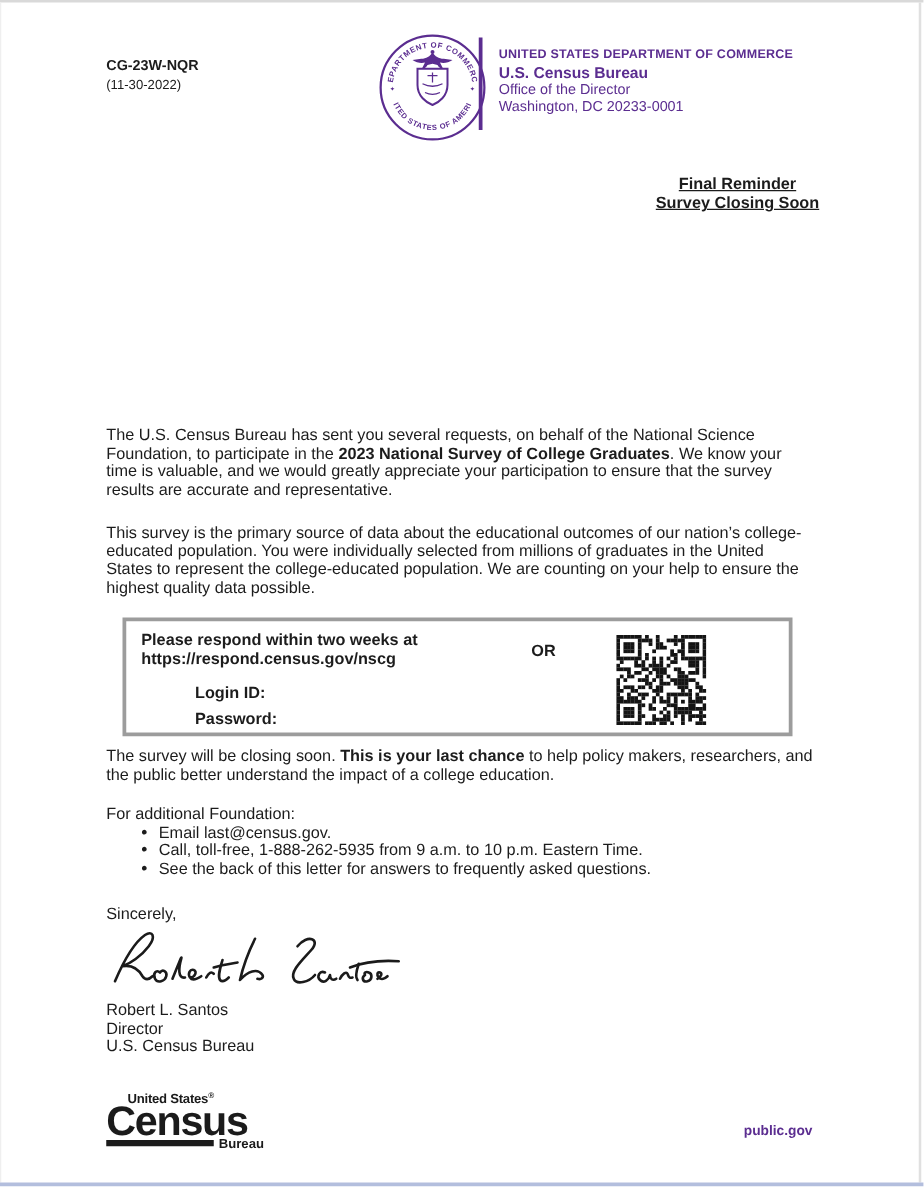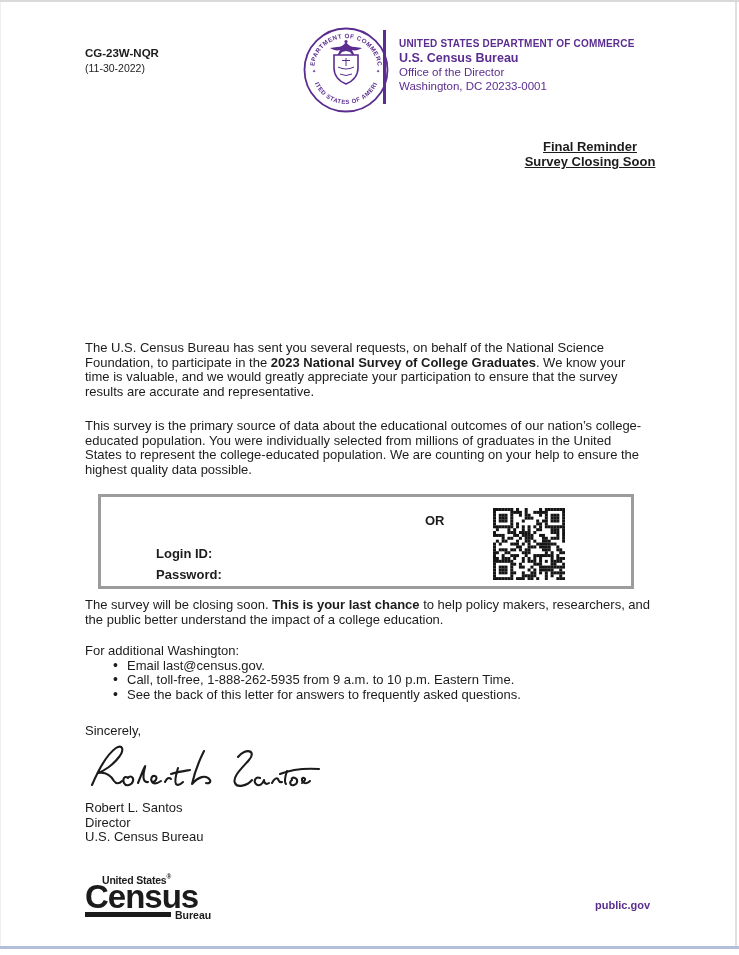--- a/index.html
+++ b/index.html
@@ -114,20 +114,24 @@
   <div class="notice">
     <div>Final Reminder</div>
     <div>Survey Closing Soon</div>
   </div>
 
   <div class="para p1"><span>The U.S. Census Bureau has sent you several requests, on behalf of the National Science Foundation, to participate in the </span><span class="bold">2023 National Survey of College Graduates</span><span>. We know your time is valuable, and we would greatly appreciate your participation to ensure that the survey results are accurate and representative.</span></div>
 
   <div class="para p2">This survey is the primary source of data about the educational outcomes of our nation’s college-educated population. You were individually selected from millions of graduates in the United States to represent the college-educated population. We are counting on your help to ensure the highest quality data possible.</div>
 
   <div class="respond-box">
+    <div class="rb-lines">
+      <div>Please respond within two weeks at</div>
+      <div>https://respond.census.gov/nscg</div>
+    </div>
     <div class="rb-or">OR</div>
     <div class="rb-login">Login ID:</div>
     <div class="rb-password">Password:</div>
     <div class="rb-qr" aria-label="qr-code">
       <svg id="qr" viewBox="0 0 72 72" width="72" height="72">
           <rect x="0.00" y="0.00" width="3" height="3" fill="#141414"></rect>
           <rect x="2.88" y="0.00" width="3" height="3" fill="#141414"></rect>
           <rect x="5.76" y="0.00" width="3" height="3" fill="#141414"></rect>
           <rect x="8.64" y="0.00" width="3" height="3" fill="#141414"></rect>
           <rect x="11.52" y="0.00" width="3" height="3" fill="#141414"></rect>
@@ -461,21 +465,21 @@
           <rect x="63.36" y="69.12" width="3" height="3" fill="#141414"></rect>
           <rect x="66.24" y="69.12" width="3" height="3" fill="#141414"></rect>
           <rect x="69.12" y="69.12" width="3" height="3" fill="#141414"></rect>
         </svg>
     </div>
   </div>
 
   <div class="para p3"><span>The survey will be closing soon. </span><span class="bold">This is your last chance</span><span> to help policy makers, researchers, and the public better understand the impact of a college education.</span></div>
 
   <div class="info">
-    <div>For additional Washington:</div>
+    <div>For additional Foundation:</div>
     <ul>
       <li>Email last@census.gov.</li>
       <li>Call, toll-free, 1-888-262-5935 from 9 a.m. to 10 p.m. Eastern Time.</li>
       <li>See the back of this letter for answers to frequently asked questions.</li>
     </ul>
   </div>
 
   <div class="sincerely">Sincerely,</div>
 
   <div class="signature" aria-label="Robert L. Santos">

